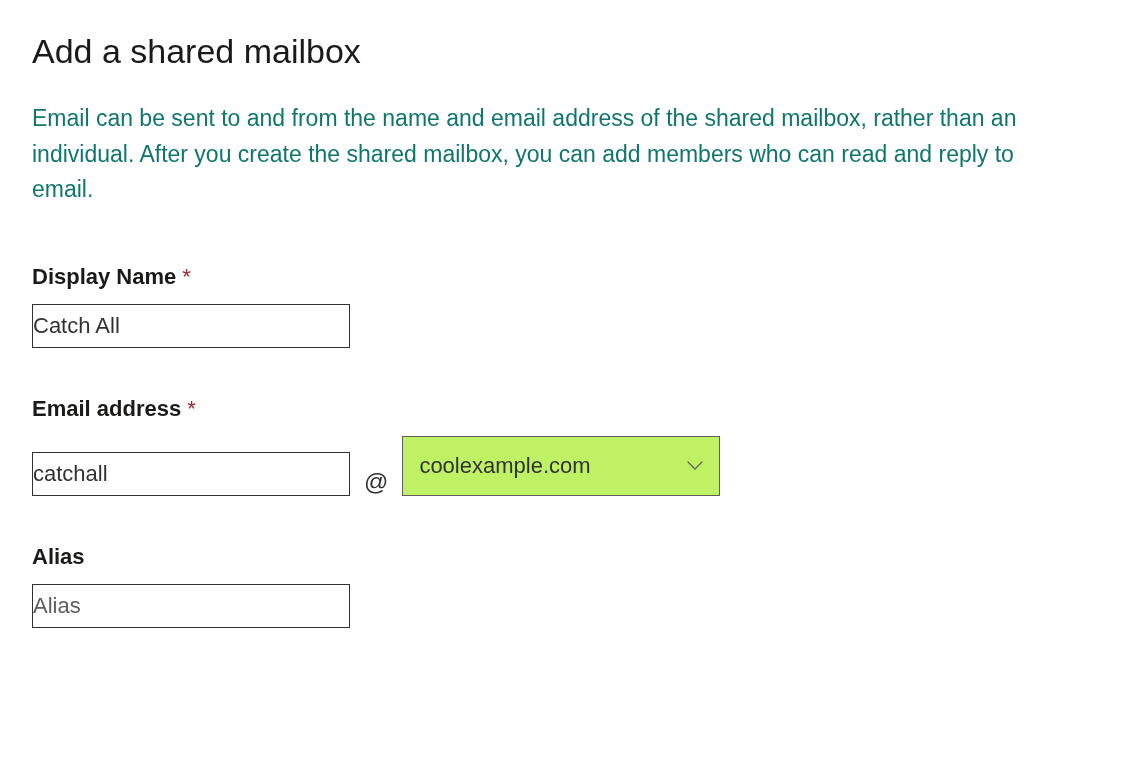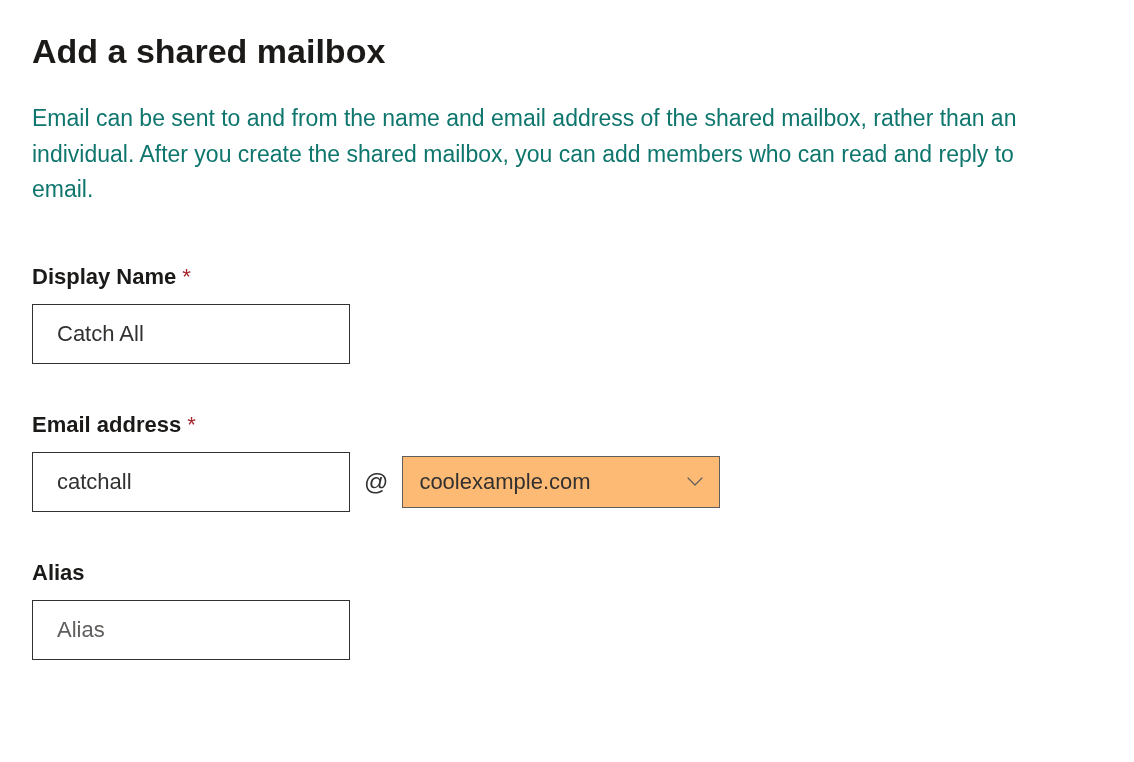--- a/index.html
+++ b/index.html
@@ -10,21 +10,21 @@
     body {
       font-family: 'Segoe UI', -apple-system, BlinkMacSystemFont, sans-serif;
       background: #ffffff;
       padding: 32px;
       width: 1134px;
       height: 762px;
       color: #323130;
     }
     .page-title {
       font-size: 34px;
-      font-weight: 700;
+      font-weight: 400;
       color: #1b1a19;
       margin-bottom: 30px;
     }
     .description {
       font-size: 23px;
       color: #0f766e;
       line-height: 1.55;
       margin-bottom: 56px;
       max-width: 1030px;
       font-weight: 400;
@@ -43,28 +43,28 @@
       color: #1b1a19;
     }
     .required-asterisk {
       color: #a4262c;
       font-size: 22px;
       margin-left: 6px;
       font-weight: 400;
     }
     .email-row {
       display: flex;
-      align-items: center;
+      align-items: flex-end;
       gap: 14px;
     }
     .text-input {
-      height: 60px;
+      height: 44px;
       border: 1px solid #323130;
       font-size: 22px;
-      padding: 0 24px;
+      padding: 0 0;
       color: #323130;
       font-family: inherit;
       outline: none;
       background: #ffffff;
     }
     .text-input::placeholder {
       color: #605e5c;
     }
     .input-display-name {
       width: 318px;
@@ -76,26 +76,26 @@
       font-size: 24px;
       color: #323130;
       font-weight: 400;
     }
     .input-alias {
       width: 318px;
     }
     .domain-select {
       position: relative;
       width: 318px;
-      height: 52px;
+      height: 60px;
       border: 1px solid #605e5c;
       display: flex;
       align-items: center;
       padding: 0 44px 0 16px;
-      background: #fdba74;
+      background: #bef264;
       cursor: pointer;
     }
     .domain-select-value {
       font-size: 22px;
       color: #323130;
     }
     .chevron-down {
       position: absolute;
       right: 16px;
       top: 50%;

